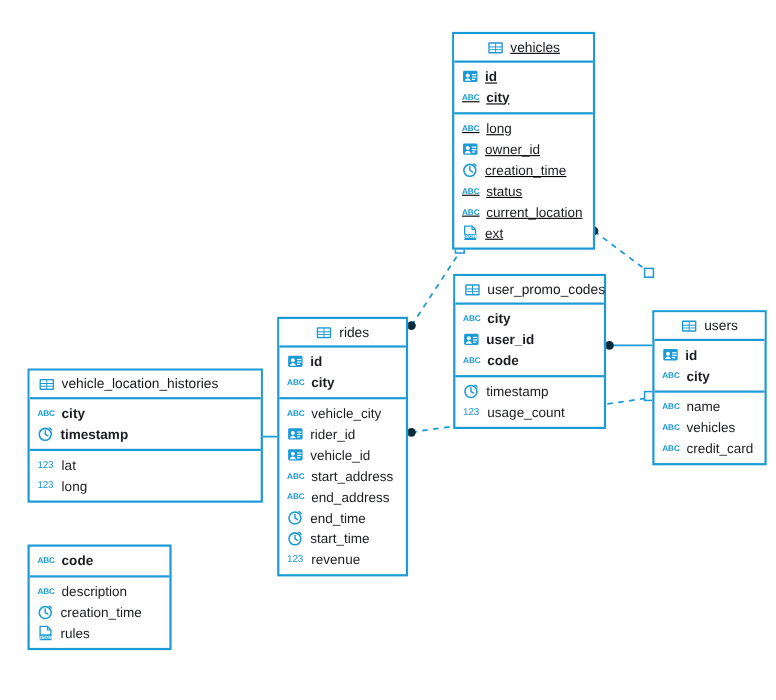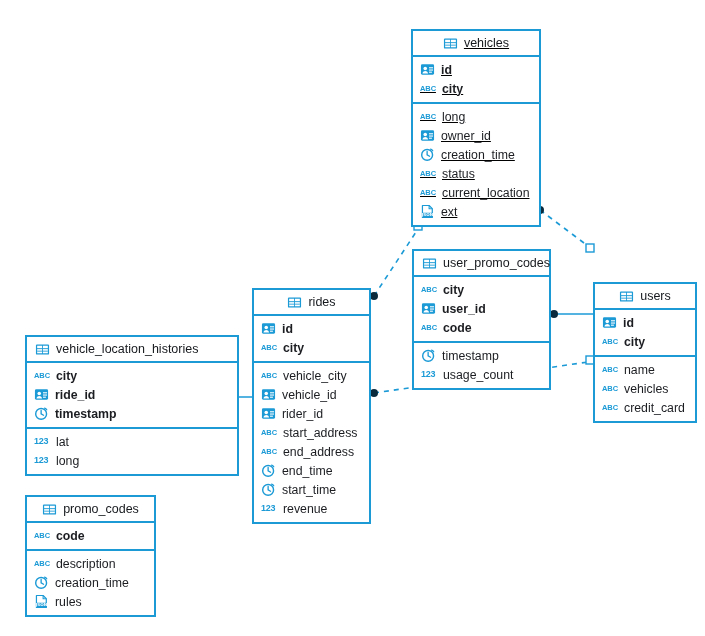--- a/index.html
+++ b/index.html
@@ -51,21 +51,21 @@
     white-space:nowrap;
   }
   .col-name{font-size:12.3px;color:#1b1d21;}
   .col-row.key .col-name{font-weight:bold;}
 
   
   .icn{width:15px;height:15px;flex:0 0 15px;display:block;}
   .icn svg{display:block;width:15px;height:15px;}
   .icn-num{
     width:16px;flex:0 0 16px;
-    font-size:9px;font-weight:bold;color:#1b9ad6;
+    font-size:9px;font-weight:normal;color:#1b9ad6;
     letter-spacing:-0.2px;line-height:1;
   }
   .icn-abc{
     width:16px;flex:0 0 16px;
     font-size:7.5px;font-weight:bold;color:#1b9ad6;
     letter-spacing:-0.1px;line-height:1;
   }
 
   
 </style>
@@ -314,34 +314,34 @@
           <span class="icn">
             <svg viewBox="0 0 16 16">
               <rect x="1" y="2.5" width="14" height="11" rx="1.4" fill="#1b9ad6"></rect>
               <circle cx="5.6" cy="7" r="1.9" fill="#fff"></circle>
               <path d="M2.6 12.2c.5-1.7 1.7-2.5 3-2.5s2.5.8 3 2.5z" fill="#fff"></path>
               <rect x="9.6" y="5.6" width="4.3" height="1.15" fill="#fff"></rect>
               <rect x="9.6" y="8" width="4.3" height="1.15" fill="#fff"></rect>
               <rect x="9.6" y="10.3" width="3.1" height="1.15" fill="#fff"></rect>
             </svg>
           </span>
+          <span class="col-name">rider_id</span>
+        </div>
+        <div class="col-row">
+          <span class="icn">
+            <svg viewBox="0 0 16 16">
+              <rect x="1" y="2.5" width="14" height="11" rx="1.4" fill="#1b9ad6"></rect>
+              <circle cx="5.6" cy="7" r="1.9" fill="#fff"></circle>
+              <path d="M2.6 12.2c.5-1.7 1.7-2.5 3-2.5s2.5.8 3 2.5z" fill="#fff"></path>
+              <rect x="9.6" y="5.6" width="4.3" height="1.15" fill="#fff"></rect>
+              <rect x="9.6" y="8" width="4.3" height="1.15" fill="#fff"></rect>
+              <rect x="9.6" y="10.3" width="3.1" height="1.15" fill="#fff"></rect>
+            </svg>
+          </span>
           <span class="col-name">vehicle_id</span>
-        </div>
-        <div class="col-row">
-          <span class="icn">
-            <svg viewBox="0 0 16 16">
-              <rect x="1" y="2.5" width="14" height="11" rx="1.4" fill="#1b9ad6"></rect>
-              <circle cx="5.6" cy="7" r="1.9" fill="#fff"></circle>
-              <path d="M2.6 12.2c.5-1.7 1.7-2.5 3-2.5s2.5.8 3 2.5z" fill="#fff"></path>
-              <rect x="9.6" y="5.6" width="4.3" height="1.15" fill="#fff"></rect>
-              <rect x="9.6" y="8" width="4.3" height="1.15" fill="#fff"></rect>
-              <rect x="9.6" y="10.3" width="3.1" height="1.15" fill="#fff"></rect>
-            </svg>
-          </span>
-          <span class="col-name">rider_id</span>
         </div>
         <div class="col-row">
           <span class="icn-abc">ABC</span>
           <span class="col-name">start_address</span>
         </div>
         <div class="col-row">
           <span class="icn-abc">ABC</span>
           <span class="col-name">end_address</span>
         </div>
         <div class="col-row">
@@ -385,66 +385,40 @@
         <span class="tbl-title">vehicle_location_histories</span>
       </div>
       <div class="tbl-section keys">
         <div class="col-row key">
           <span class="icn-abc">ABC</span>
           <span class="col-name">city</span>
         </div>
         <div class="col-row key">
           <span class="icn">
             <svg viewBox="0 0 16 16">
-              <rect x="1" y="2.5" width="14" height="11" rx="1.4" fill="#1b9ad6"></rect>
-              <circle cx="5.6" cy="7" r="1.9" fill="#fff"></circle>
-              <path d="M2.6 12.2c.5-1.7 1.7-2.5 3-2.5s2.5.8 3 2.5z" fill="#fff"></path>
-              <rect x="9.6" y="5.6" width="4.3" height="1.15" fill="#fff"></rect>
-              <rect x="9.6" y="8" width="4.3" height="1.15" fill="#fff"></rect>
-              <rect x="9.6" y="10.3" width="3.1" height="1.15" fill="#fff"></rect>
-            </svg>
-          </span>
-          <span class="col-name">ride_id</span>
-        </div>
-        <div class="col-row key">
-          <span class="icn">
-            <svg viewBox="0 0 16 16">
               <circle cx="7.6" cy="8.4" r="5.8" fill="#fff" stroke="#1b9ad6" stroke-width="1.5"></circle>
               <path d="M7.6 4.8 L7.6 8.4 L10.2 9.9" fill="none" stroke="#1b9ad6" stroke-width="1.4" stroke-linecap="round"></path>
               <path d="M11.3 2.2c1.1.3 1.9 1 2.3 1.9" fill="none" stroke="#1b9ad6" stroke-width="1.3" stroke-linecap="round"></path>
             </svg>
           </span>
           <span class="col-name">timestamp</span>
         </div>
       </div>
       <div class="tbl-section">
         <div class="col-row">
           <span class="icn-num">123</span>
           <span class="col-name">lat</span>
         </div>
         <div class="col-row">
           <span class="icn-num">123</span>
           <span class="col-name">long</span>
         </div>
       </div>
     </div>
     <div class="table-node" style="left: 25px; top: 495px; width: 131px;">
-      <div class="tbl-header">
-        <span class="icn">
-          <svg viewBox="0 0 16 16">
-            <rect x="1" y="2.6" width="14" height="10.8" rx="1" fill="#1b9ad6"></rect>
-            <rect x="2.3" y="4" width="5.3" height="2.6" fill="#fff"></rect>
-            <rect x="8.5" y="4" width="5.2" height="2.6" fill="#fff"></rect>
-            <rect x="2.3" y="7.6" width="5.3" height="4.4" fill="#fff"></rect>
-            <rect x="8.5" y="7.6" width="5.2" height="4.4" fill="#fff"></rect>
-            <rect x="2.3" y="9.3" width="11.4" height="0.9" fill="#1b9ad6"></rect>
-          </svg>
-        </span>
-        <span class="tbl-title">promo_codes</span>
-      </div>
       <div class="tbl-section keys">
         <div class="col-row key">
           <span class="icn-abc">ABC</span>
           <span class="col-name">code</span>
         </div>
       </div>
       <div class="tbl-section">
         <div class="col-row">
           <span class="icn-abc">ABC</span>
           <span class="col-name">description</span>

